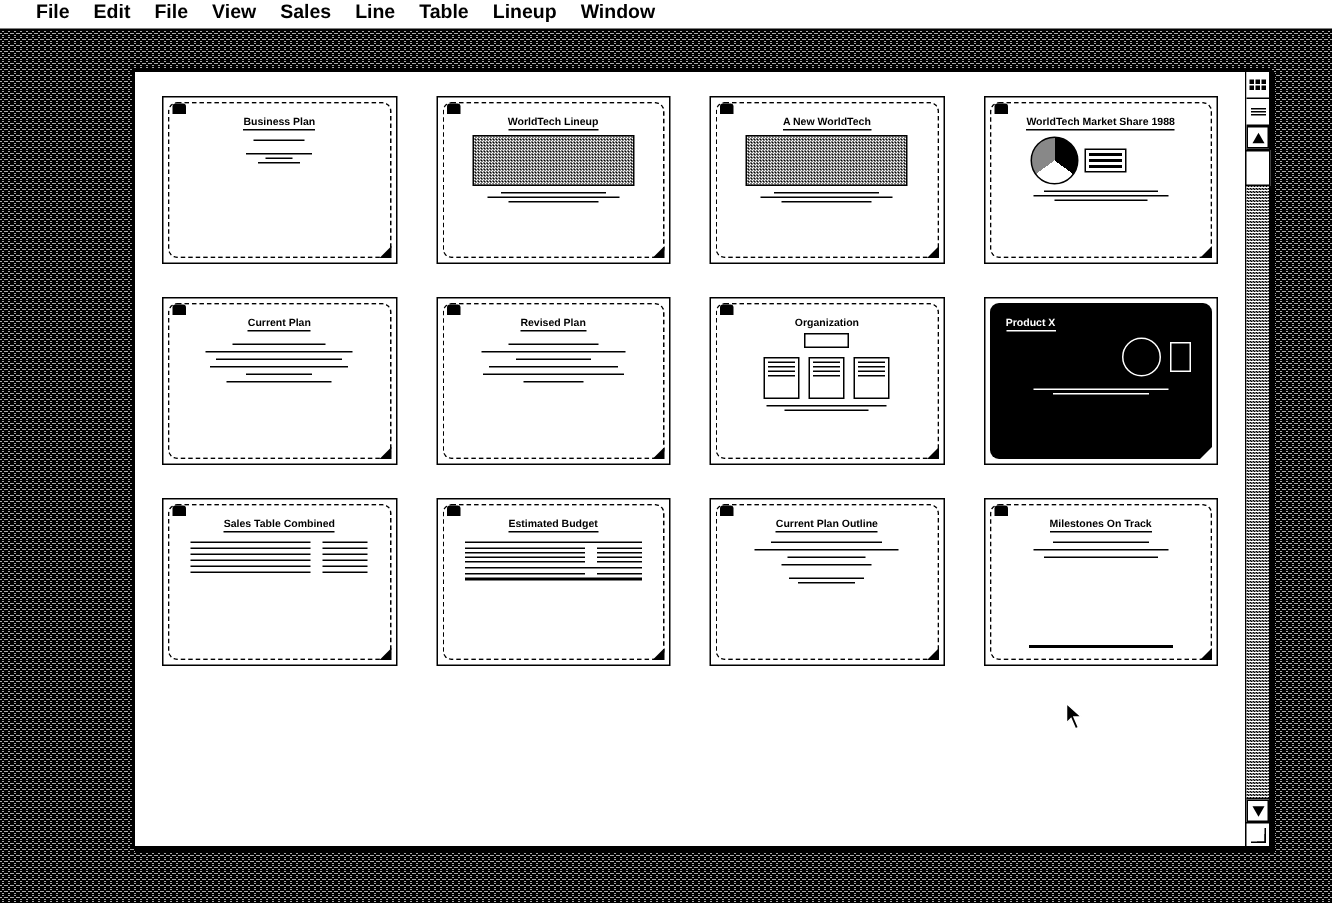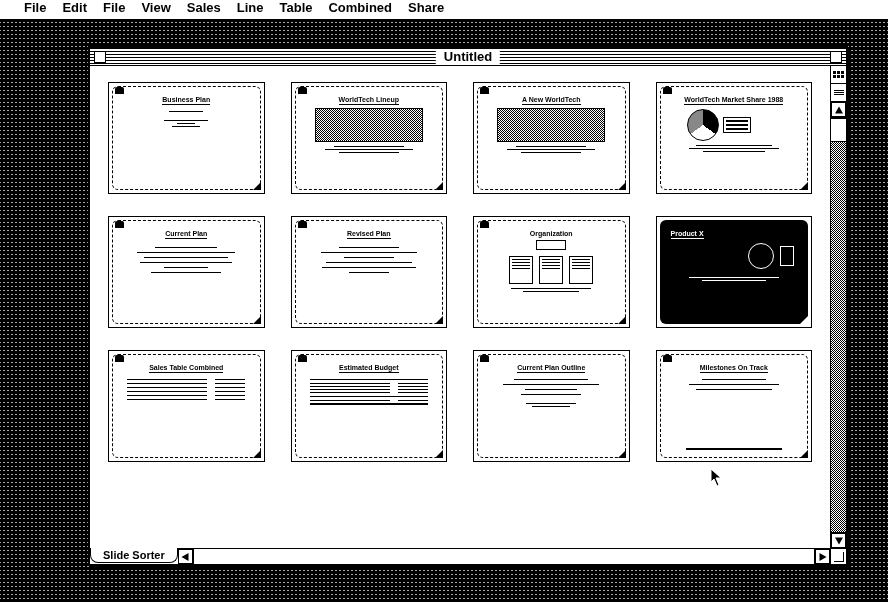--- a/index.html
+++ b/index.html
@@ -325,35 +325,28 @@
 
 <div class="menubar">
   <span class="apple"></span>
   <span class="menu-item">File</span>
   <span class="menu-item">Edit</span>
   <span class="menu-item">File</span>
   <span class="menu-item">View</span>
   <span class="menu-item">Sales</span>
   <span class="menu-item">Line</span>
   <span class="menu-item">Table</span>
-  <span class="menu-item">Combined</span>
-  <span class="menu-item">Share</span>
+  <span class="menu-item">Lineup</span>
+  <span class="menu-item">Window</span>
 </div>
 
 <div class="desktop">
 
   <div class="window">
 
-    <div class="titlebar">
-      <div class="close-box"></div>
-      <div class="spacer"></div>
-      <div class="title-text">Untitled</div>
-      <div class="spacer"></div>
-      <div class="zoom-box"></div>
-    </div>
 
     <div class="window-body">
 
       <div class="content">
 
         <div class="slide">
           <div class="tag"></div>
           <span class="num"></span>
           <div class="plate">
             <div class="stitle">Business Plan</div>
@@ -644,28 +637,18 @@
             <div class="arrow up"></div>
           </div>
         <div class="scroll-track">
           <div class="scroll-thumb"></div>
         </div>
         <div class="scroll-btn">
             <div class="arrow down"></div>
           </div>
       </div>
 
-      <div class="hscroll">
-        <div class="tab">Slide Sorter</div>
-        <div class="scroll-btn">
-            <div class="arrow left"></div>
-          </div>
-        <div class="scroll-track"></div>
-        <div class="scroll-btn">
-            <div class="arrow right"></div>
-          </div>
-      </div>
 
       <div class="scroll-corner"></div>
 
     </div>
   </div>
 </div>
 
 </body></html>

